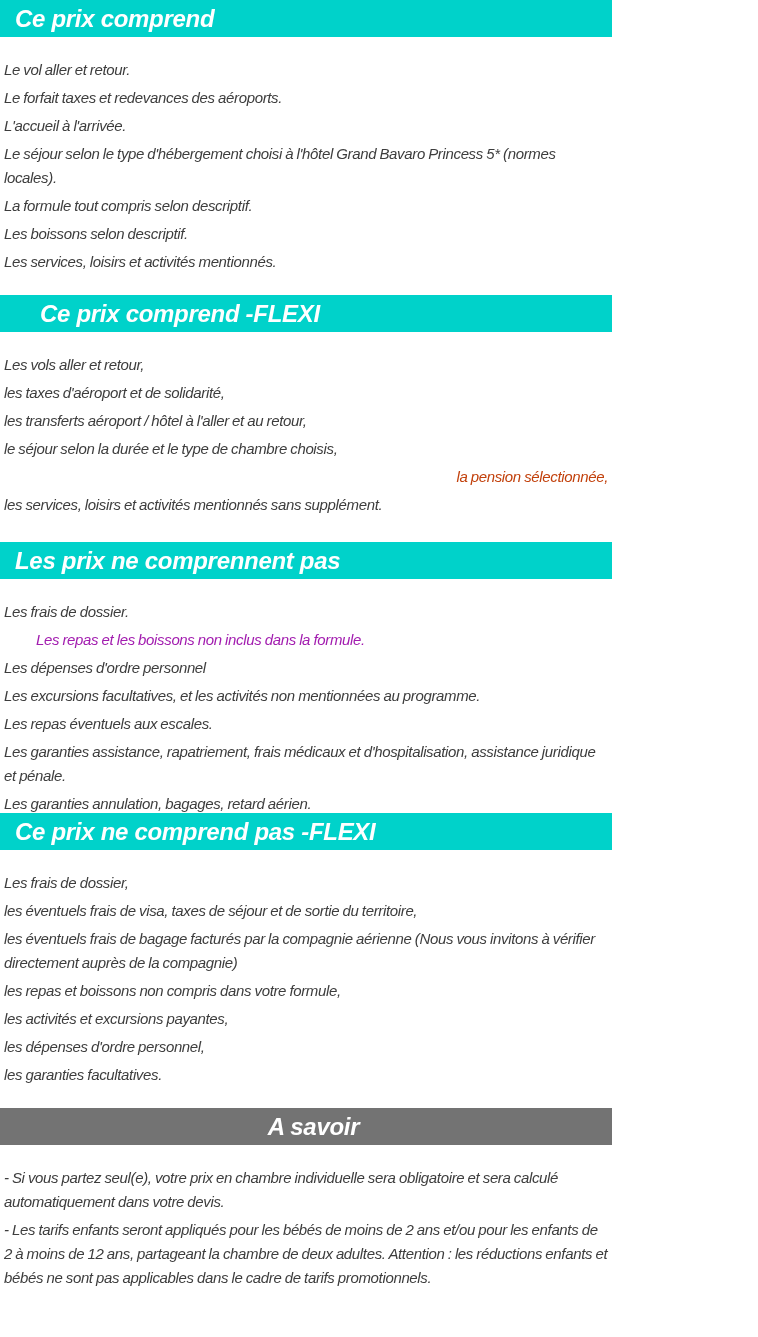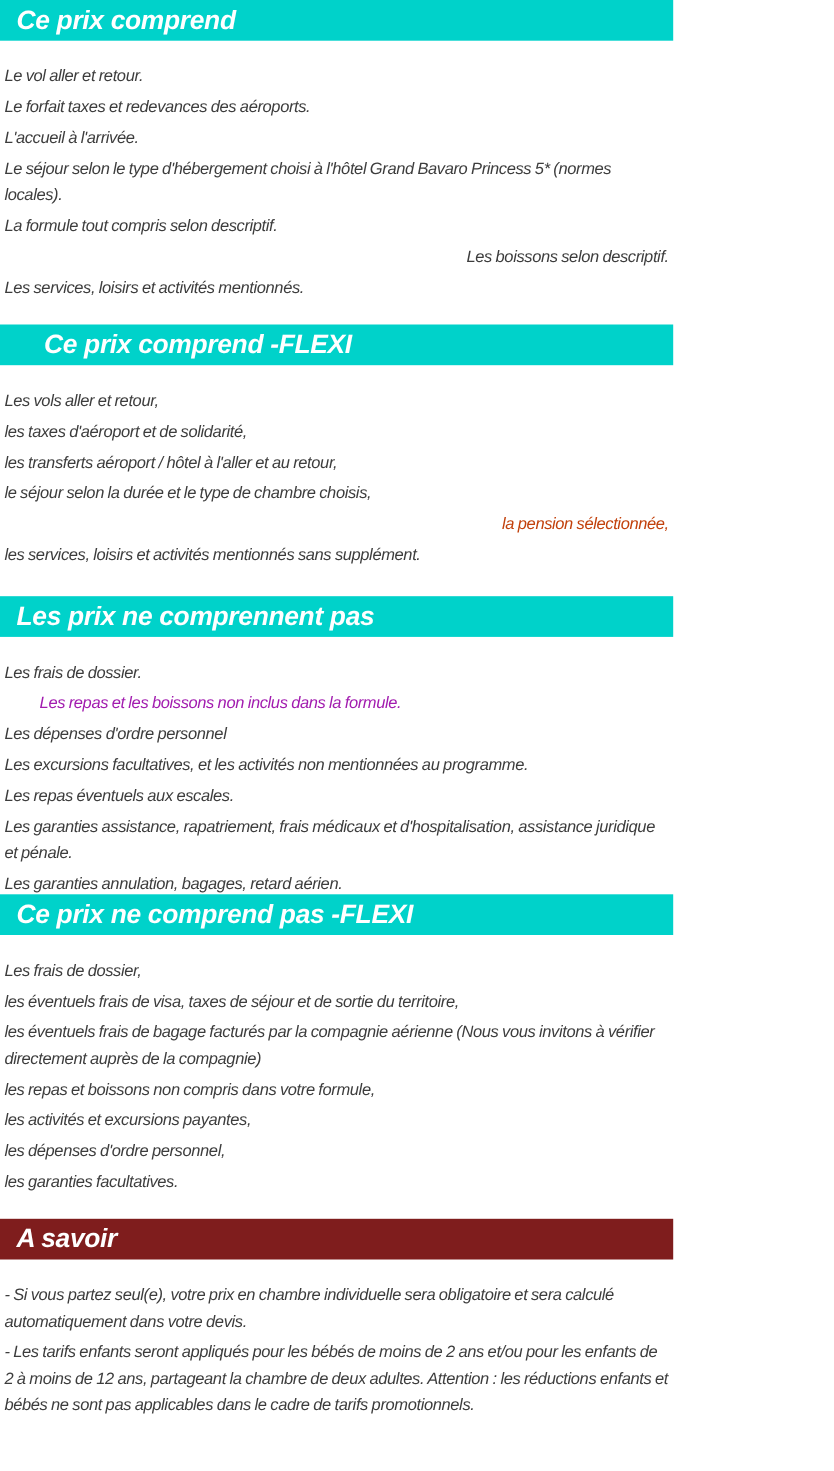--- a/index.html
+++ b/index.html
@@ -65,21 +65,21 @@
   <section class="section" id="sec-0">
     <div class="section-header" style="background: rgb(0, 210, 202);">
       <span class="section-title" style="color: rgb(255, 255, 255);">Ce prix comprend</span>
     </div>
     <ul class="section-body">
       <li style="color: rgb(61, 61, 61);">Le vol aller et retour.</li>
       <li style="color: rgb(61, 61, 61);">Le forfait taxes et redevances des aéroports.</li>
       <li style="color: rgb(61, 61, 61);">L'accueil à l'arrivée.</li>
       <li style="color: rgb(61, 61, 61);">Le séjour selon le type d'hébergement choisi à l'hôtel Grand Bavaro Princess 5* (normes locales).</li>
       <li style="color: rgb(61, 61, 61);">La formule tout compris selon descriptif.</li>
-      <li style="color: rgb(61, 61, 61); text-align: right;">Les boissons selon descriptif.</li>
+      <li style="color: rgb(61, 61, 61);">Les boissons selon descriptif.</li>
       <li style="color: rgb(61, 61, 61);">Les services, loisirs et activités mentionnés.</li>
     </ul>
   </section>
 
   <section class="section" id="sec-1">
     <div class="section-header" style="background: rgb(0, 210, 202); padding-left: 40px;">
       <span class="section-title" style="color: rgb(255, 255, 255);">Ce prix comprend -FLEXI</span>
     </div>
     <ul class="section-body">
       <li style="color: rgb(61, 61, 61);">Les vols aller et retour,</li>
@@ -115,21 +115,21 @@
       <li style="color: rgb(61, 61, 61);">les éventuels frais de visa, taxes de séjour et de sortie du territoire,</li>
       <li style="color: rgb(61, 61, 61);">les éventuels frais de bagage facturés par la compagnie aérienne (Nous vous invitons à vérifier directement auprès de la compagnie)</li>
       <li style="color: rgb(61, 61, 61);">les repas et boissons non compris dans votre formule,</li>
       <li style="color: rgb(61, 61, 61);">les activités et excursions payantes,</li>
       <li style="color: rgb(61, 61, 61);">les dépenses d'ordre personnel,</li>
       <li style="color: rgb(61, 61, 61);">les garanties facultatives.</li>
     </ul>
   </section>
 
   <section class="section" id="sec-4">
-    <div class="section-header" style="background: #7f1d1d;">
+    <div class="section-header" style="background: #737373; justify-content: center;">
       <span class="section-title" style="color: rgb(255, 255, 255);">A savoir</span>
     </div>
     <ul class="section-body">
       <li style="color: rgb(61, 61, 61);">- Si vous partez seul(e), votre prix en chambre individuelle sera obligatoire et sera calculé automatiquement dans votre devis.</li>
       <li style="color: rgb(61, 61, 61);">- Les tarifs enfants seront appliqués pour les bébés de moins de 2 ans et/ou pour les enfants de 2 à moins de 12 ans, partageant la chambre de deux adultes. Attention : les réductions enfants et bébés ne sont pas applicables dans le cadre de tarifs promotionnels.</li>
     </ul>
   </section>
 
 </div>
 

